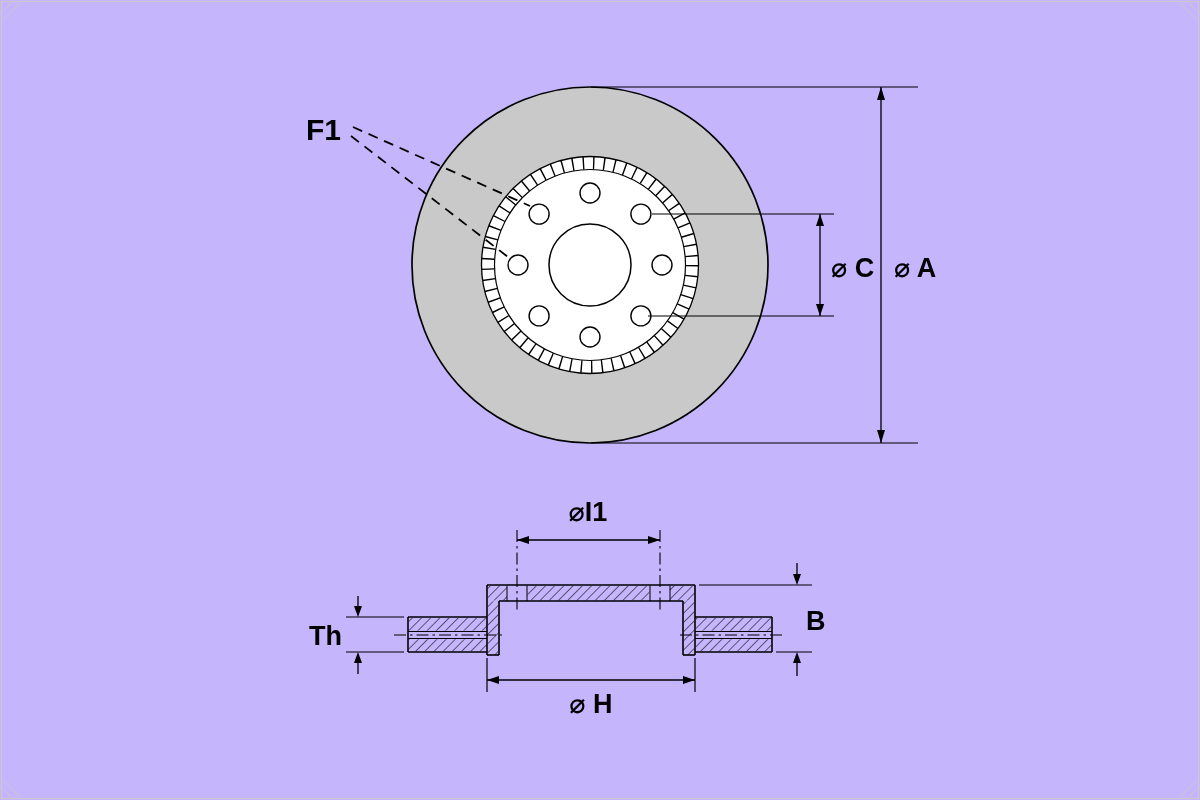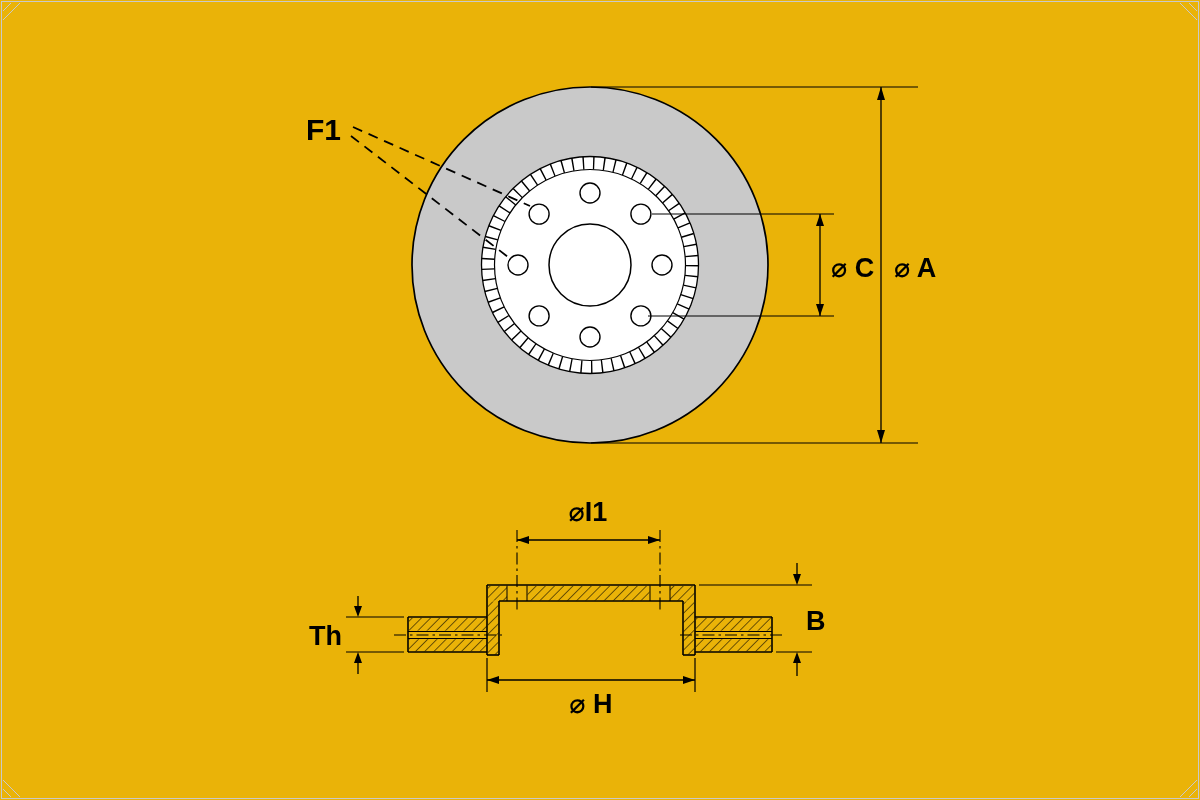--- a/index.html
+++ b/index.html
@@ -1,19 +1,19 @@
 <!DOCTYPE html>
 <html><head>
 <meta charset="utf-8">
 <style>
   html,body{margin:0;padding:0;background:#ffffff;}
   .canvas{
     position:relative;
     width:1200px;height:800px;
-    background:#eab308;
+    background:#c4b5fd;
     overflow:hidden;
   }
   svg{display:block;}
   text{
     font-family:"Liberation Sans","DejaVu Sans",sans-serif;
     font-weight:bold;
     fill:#000000;
   }
   .lbl{font-size:27px;}
   .lbl-big{font-size:30px;}

